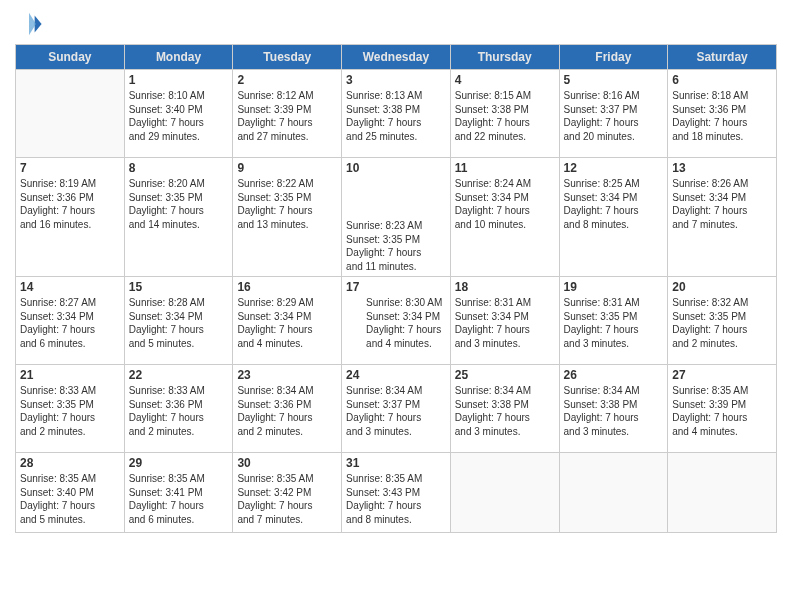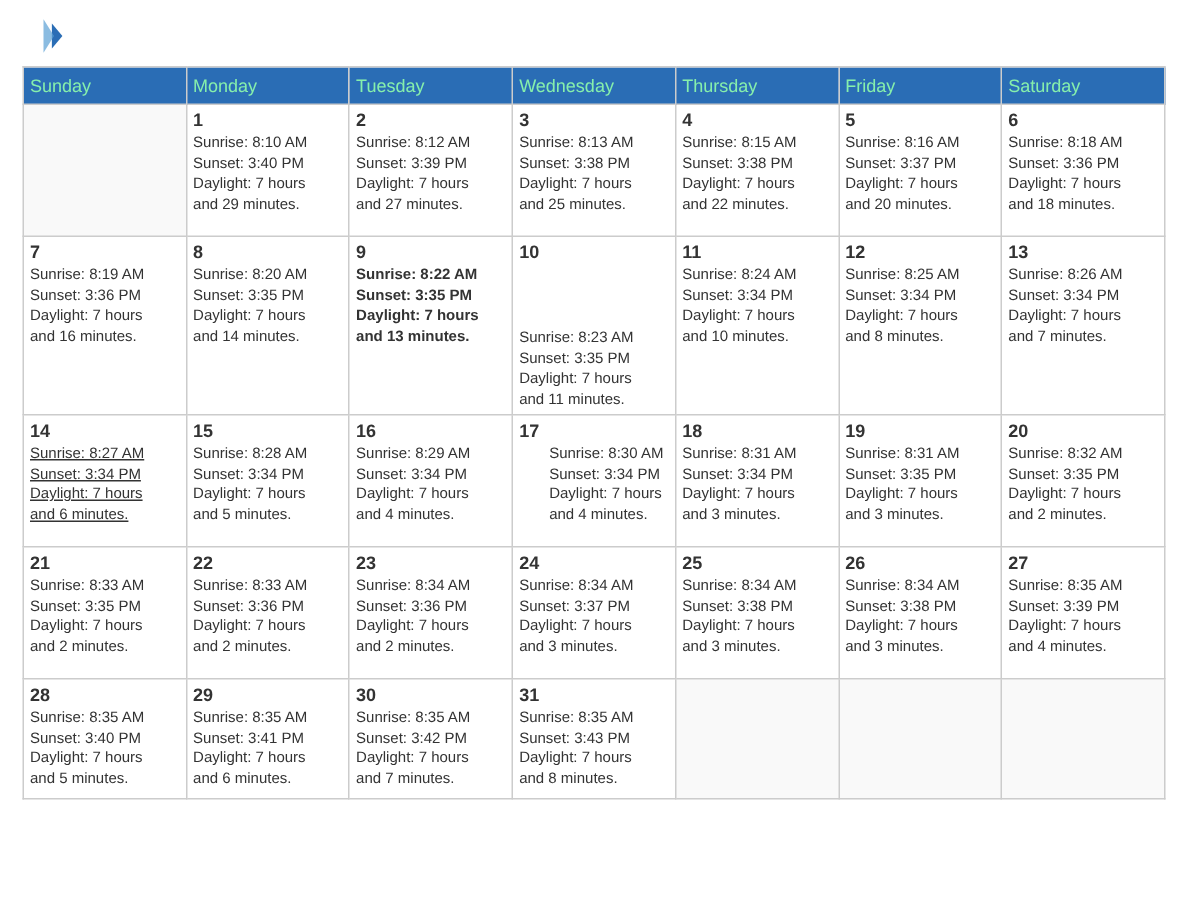--- a/index.html
+++ b/index.html
@@ -59,25 +59,25 @@
       font-size: 14px;
       color: #555;
     }
     .calendar {
       width: 100%;
       border-collapse: collapse;
       table-layout: fixed;
     }
     .calendar th {
       background: #2a6db5;
-      color: #86efac;
+      color: #e5e5e5;
       font-size: 12px;
-      font-weight: normal;
+      font-weight: bold;
       padding: 5px 4px;
-      text-align: left;
+      text-align: center;
       border: 1px solid #ccc;
     }
     .calendar td {
       vertical-align: top;
       border: 1px solid #ccc;
       padding: 3px 4px;
       font-size: 10.2px;
       color: #333;
       height: 88px;
     }
@@ -189,21 +189,21 @@
           </td>
           <td>
             <span class="day-num">8</span>
             <div class="day-info" style="white-space: pre-line;">Sunrise: 8:20 AM
 Sunset: 3:35 PM
 Daylight: 7 hours
 and 14 minutes.</div>
           </td>
           <td>
             <span class="day-num">9</span>
-            <div class="day-info" style="white-space: pre-line; font-weight: bold;">Sunrise: 8:22 AM
+            <div class="day-info" style="white-space: pre-line;">Sunrise: 8:22 AM
 Sunset: 3:35 PM
 Daylight: 7 hours
 and 13 minutes.</div>
           </td>
           <td>
             <span class="day-num">10</span>
             <div class="day-info" style="white-space: pre-line; margin-top: 44px;">Sunrise: 8:23 AM
 Sunset: 3:35 PM
 Daylight: 7 hours
 and 11 minutes.</div>
@@ -226,21 +226,21 @@
             <span class="day-num">13</span>
             <div class="day-info" style="white-space: pre-line;">Sunrise: 8:26 AM
 Sunset: 3:34 PM
 Daylight: 7 hours
 and 7 minutes.</div>
           </td>
         </tr>
         <tr>
           <td>
             <span class="day-num">14</span>
-            <div class="day-info" style="white-space: pre-line; text-decoration: underline;">Sunrise: 8:27 AM
+            <div class="day-info" style="white-space: pre-line;">Sunrise: 8:27 AM
 Sunset: 3:34 PM
 Daylight: 7 hours
 and 6 minutes.</div>
           </td>
           <td>
             <span class="day-num">15</span>
             <div class="day-info" style="white-space: pre-line;">Sunrise: 8:28 AM
 Sunset: 3:34 PM
 Daylight: 7 hours
 and 5 minutes.</div>

